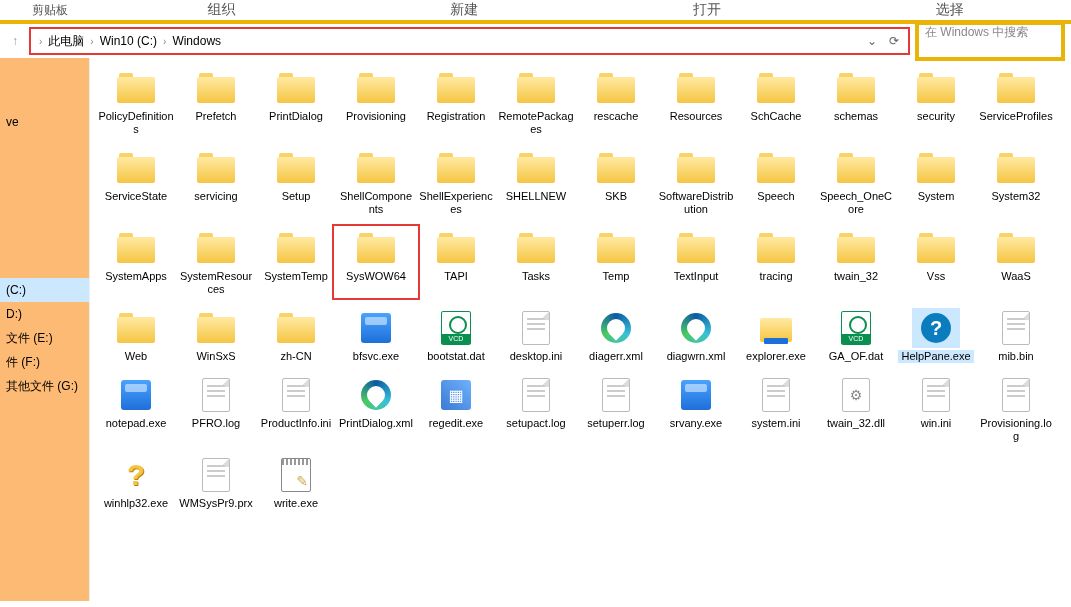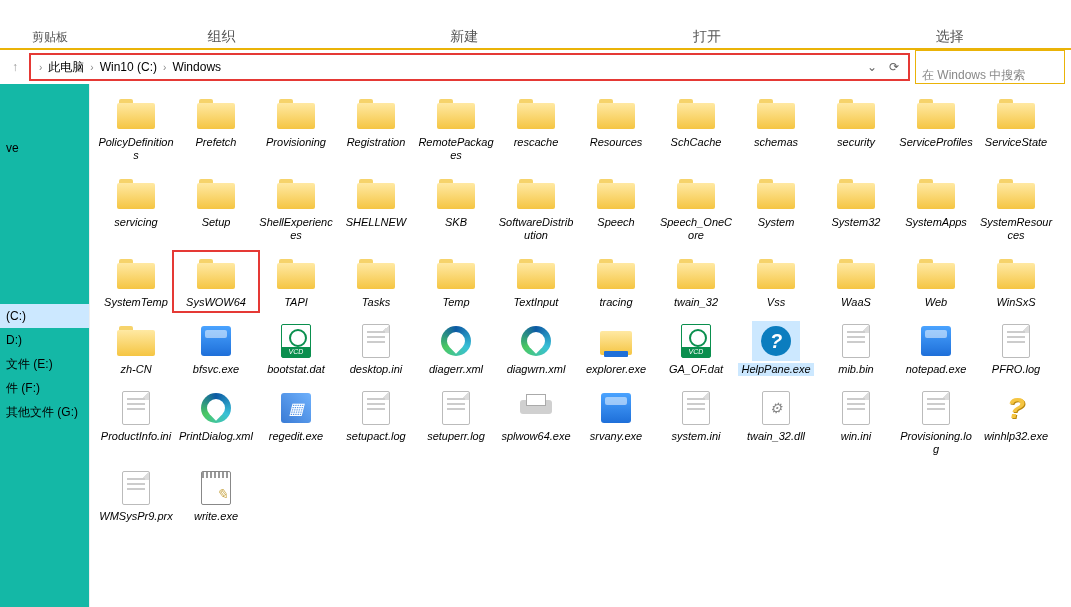--- a/index.html
+++ b/index.html
@@ -1,37 +1,37 @@
 <!DOCTYPE html>
 <html><head>
 <meta charset="utf-8">
 <style>
 * { margin:0; padding:0; box-sizing:border-box; font-family:"Microsoft YaHei","Segoe UI",sans-serif; }
 body { width:1071px; height:607px; background:#fff; overflow:hidden; font-size:12px; color:#000; }
 
-.ribbon { height:24px; display:flex; align-items:center; border-bottom:2px solid #eab308;margin-top:26px; }
+.ribbon { height:24px; display:flex; align-items:center; border-bottom:4px solid #eab308; }
 .ribbon-group { flex:1; text-align:center; color:#555; font-size:14px; }
 .ribbon-left { width:100px; text-align:center; color:#555; font-size:12px; }
 
 .addr-row { height:34px; display:flex; align-items:center; padding:2px 6px; gap:6px; }
 .nav-btn { width:18px; height:18px; display:flex; align-items:center; justify-content:center; color:#999; cursor:pointer; }
 .addr-bar { flex:1; height:26px; border:1px solid #ccc; display:flex; align-items:center; padding:0 6px; position:relative; }
 .addr-bar.hl { outline:2px solid #e53935; outline-offset:-1px; }
 .crumb { display:flex; align-items:center; height:100%; padding:0 4px; cursor:pointer; }
 .crumb-sep { color:#888; padding:0 2px; font-size:10px; }
 .addr-tools { margin-left:auto; display:flex; gap:6px; color:#666; }
 .addr-tool { width:16px; height:16px; display:flex; align-items:center; justify-content:center; cursor:pointer; }
-.search-box { width:150px; height:26px; border:1px solid #eab308; padding:16px 6px; color:#888; display:flex; align-items:flex-start; }
+.search-box { width:150px; height:26px; border:4px solid #eab308; padding:16px 6px; color:#888; display:flex; align-items:flex-end; }
 
 .main { display:flex; height:calc(100% - 64px); }
-.sidebar { width:90px; background:#14b8a6; border-right:1px solid #eee; padding-top:4px; }
+.sidebar { width:90px; background:#fdba74; border-right:1px solid #eee; padding-top:4px; }
 .side-item { height:24px; display:flex; align-items:center; padding-left:6px; font-size:12px; cursor:pointer; }
 .side-item.sel { background:#cce8ff; }
 
-.files { flex:1; overflow:auto; padding:10px 6px;font-style:italic; }
+.files { flex:1; overflow:auto; padding:10px 6px; }
 .grid { display:flex; flex-wrap:wrap; align-content:flex-start; }
 .item { width:80px; margin:0 0 12px 0; display:flex; flex-direction:column; align-items:center; cursor:pointer; position:relative; }
 .item.sel .label { background:#cce8ff; }
 .item.sel .icon-wrap { background:#cce8ff; }
 .item.hl { outline:2px solid #e53935; outline-offset:2px; }
 .icon-wrap { width:48px; height:40px; display:flex; align-items:center; justify-content:center; }
 .label { width:76px; text-align:center; font-size:11px; line-height:13px; word-break:break-all; margin-top:2px; min-height:13px; max-height:39px; overflow:hidden; }
 
 .ic-folder { width:38px; height:30px; position:relative; }
 .ic-folder::before { content:""; position:absolute; top:0; left:2px; width:14px; height:6px; background:#f6d36b; border-radius:2px 2px 0 0; }
@@ -138,20 +138,26 @@
         <div class="item">
           <div class="icon-wrap">
             <div class="ic-folder"></div>
           </div>
           <div class="label">Prefetch</div>
         </div>
         <div class="item">
           <div class="icon-wrap">
             <div class="ic-folder"></div>
           </div>
+          <div class="label">PrintDialog</div>
+        </div>
+        <div class="item">
+          <div class="icon-wrap">
+            <div class="ic-folder"></div>
+          </div>
           <div class="label">Provisioning</div>
         </div>
         <div class="item">
           <div class="icon-wrap">
             <div class="ic-folder"></div>
           </div>
           <div class="label">Registration</div>
         </div>
         <div class="item">
           <div class="icon-wrap">
@@ -210,20 +216,26 @@
         <div class="item">
           <div class="icon-wrap">
             <div class="ic-folder"></div>
           </div>
           <div class="label">Setup</div>
         </div>
         <div class="item">
           <div class="icon-wrap">
             <div class="ic-folder"></div>
           </div>
+          <div class="label">ShellComponents</div>
+        </div>
+        <div class="item">
+          <div class="icon-wrap">
+            <div class="ic-folder"></div>
+          </div>
           <div class="label">ShellExperiences</div>
         </div>
         <div class="item">
           <div class="icon-wrap">
             <div class="ic-folder"></div>
           </div>
           <div class="label">SHELLNEW</div>
         </div>
         <div class="item">
           <div class="icon-wrap">
@@ -475,26 +487,20 @@
           <div class="icon-wrap">
             <div class="ic-file">
               <div class="lines">
                 <span></span>
                 <span></span>
                 <span></span>
               </div>
             </div>
           </div>
           <div class="label">setuperr.log</div>
-        </div>
-        <div class="item">
-          <div class="icon-wrap">
-            <div class="ic-printer"></div>
-          </div>
-          <div class="label">splwow64.exe</div>
         </div>
         <div class="item">
           <div class="icon-wrap">
             <div class="ic-exe"></div>
           </div>
           <div class="label">srvany.exe</div>
         </div>
         <div class="item">
           <div class="icon-wrap">
             <div class="ic-file">

